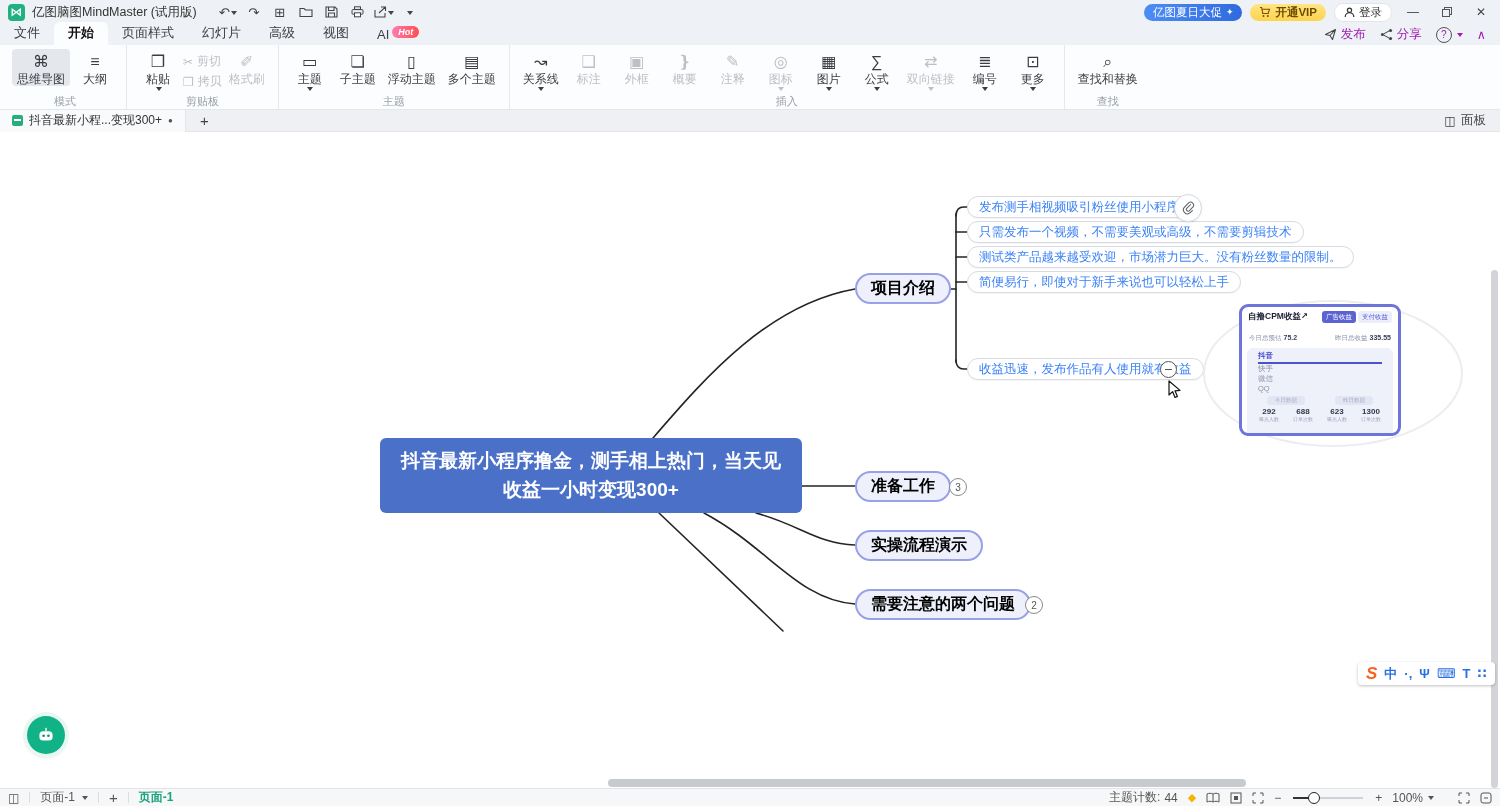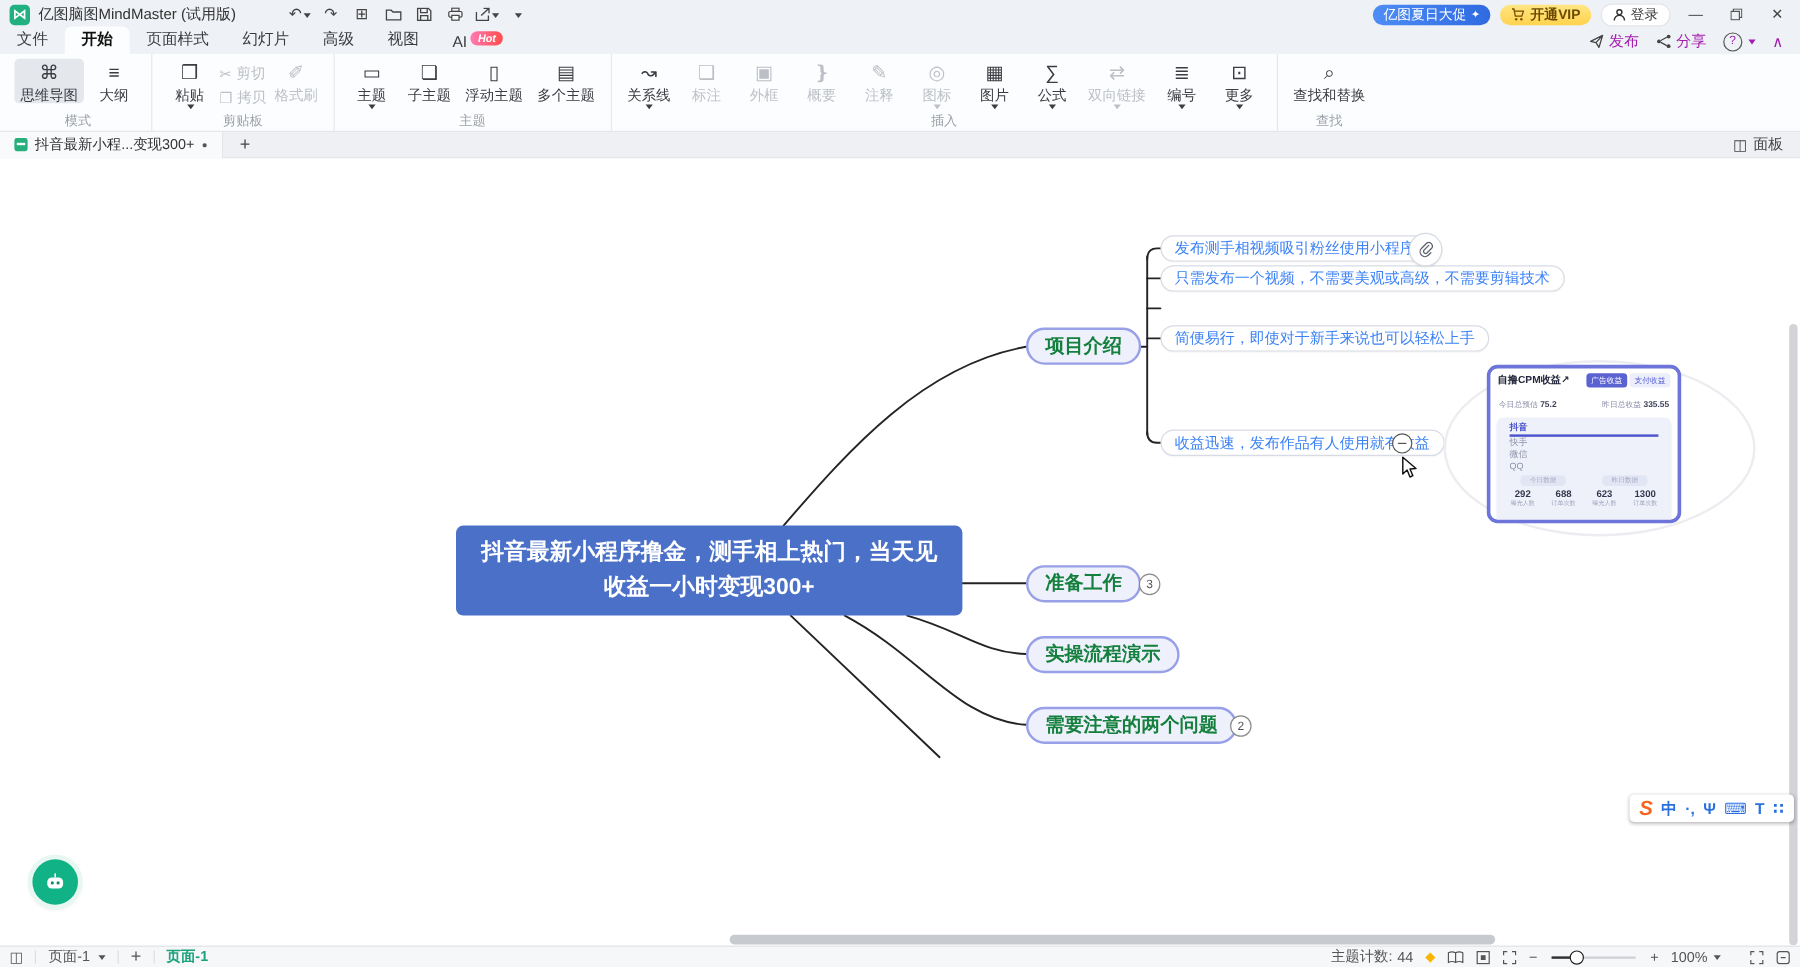--- a/index.html
+++ b/index.html
@@ -3,21 +3,21 @@
 <meta charset="utf-8">
 <style>
   html,body{margin:0;padding:0;background:#dfe2e6;}
   .app{position:relative;width:1500px;height:806px;background:#fff;overflow:hidden;
        font-family:"Liberation Sans","DejaVu Sans",sans-serif;color:#333;}
   
   .titlebar{position:absolute;left:0;top:0;width:1500px;height:24px;background:#eef1f5;
             display:flex;align-items:center;font-size:12px;}
   .appico{width:17px;height:17px;background:#21b080;border-radius:4px;color:#fff;font-size:12px;
           display:flex;align-items:center;justify-content:center;margin:0 7px 0 8px;font-weight:bold;}
-  .apptitle{font-size:12.5px;color:#333;margin-right:42px;white-space:nowrap;}
+  .apptitle{font-size:12.5px;color:#333;margin-right:20px;white-space:nowrap;}
   .qbar{display:flex;align-items:center;gap:4px;}
   .qico{display:flex;align-items:center;justify-content:center;width:22px;height:18px;color:#444;
         font-size:13px;border-radius:3px;}
   .crt{display:inline-block;width:0;height:0;border:3px solid transparent;border-top:4px solid currentColor;margin-left:1px;transform:translateY(2px);}
   .tbright{margin-left:auto;display:flex;align-items:center;gap:8px;padding-right:6px;}
   .pill{display:flex;align-items:center;gap:4px;height:17px;border-radius:9px;padding:0 9px;font-size:11.5px;white-space:nowrap;}
   .pill.promo{background:linear-gradient(90deg,#4e8df6,#2f6ae0);color:#fff;}
   .pill.vip{background:linear-gradient(180deg,#ffe584,#ffd34d);color:#6b4a00;font-weight:bold;}
   .pill.login{background:#fff;color:#333;border:1px solid #e3e5e9;}
   .winbtn{width:26px;height:20px;display:flex;align-items:center;justify-content:center;color:#444;font-size:12px;}
@@ -57,21 +57,21 @@
   .newtab{font-size:15px;color:#444;margin-left:14px;}
   .panelbtn{margin-left:auto;display:flex;align-items:center;gap:5px;padding-right:14px;color:#444;font-size:12.5px;}
   
   .canvas{position:absolute;left:0;top:132px;width:1500px;height:656px;background:#fff;}
   .links{position:absolute;left:0;top:0;}
   .links path{fill:none;stroke:#242424;stroke-width:1.6;stroke-linecap:round;}
   .central{position:absolute;left:380px;top:306px;width:422px;height:75px;background:#4a70c8;border-radius:6px;
            color:#ffffff;font-weight:bold;font-size:19px;line-height:1.5;text-align:center;
            display:flex;align-items:center;justify-content:center;padding:0 18px;box-sizing:border-box;}
   .branch{position:absolute;display:flex;align-items:center;justify-content:center;background:#eef0fc;
-          border:2px solid #98a0e8;border-radius:16px;color:#15803d;font-weight:bold;font-size:16px;
+          border:2px solid #98a0e8;border-radius:16px;color:#000000;font-weight:bold;font-size:16px;
           white-space:nowrap;padding:0 14px;height:31px;box-sizing:border-box;}
   .child{position:absolute;display:flex;align-items:center;background:#fff;border:1px solid #d8dbe4;
          border-radius:11px;color:#3b82f6;font-size:12.5px;white-space:nowrap;padding:0 11px;height:22px;
          box-sizing:border-box;box-shadow:0 1px 1px rgba(0,0,0,0.04);}
   .nbadge{position:absolute;width:16px;height:16px;border:1px solid #8a8a8a;border-radius:50%;background:#fff;
           color:#555;font-size:10px;display:flex;align-items:center;justify-content:center;}
   .collapse{position:absolute;left:1160px;top:229px;width:17px;height:17px;border:1.5px solid #555;border-radius:50%;
             background:#fff;display:flex;align-items:center;justify-content:center;box-sizing:border-box;}
   .collapse::after{content:"";width:7px;height:1.5px;background:#555;}
   .linkdot{position:absolute;left:1174px;top:62px;width:26px;height:26px;border-radius:50%;background:#fff;
@@ -397,20 +397,21 @@
       <path d="M941,354 L948,354"></path>
       <path d="M1020,472 L1025,472"></path>
     </svg>
 
     <div class="central">抖音最新小程序撸金，测手相上热门，当天见收益一小时变现300+</div>
 
     <div class="branch" style="left:855px;top:141px;">项目介绍</div>
 
     <div class="child" style="left:967px;top:64px;">发布测手相视频吸引粉丝使用小程序</div>
     <div class="child" style="left:967px;top:89px;">只需发布一个视频，不需要美观或高级，不需要剪辑技术</div>
+    <div class="child" style="left:967px;top:114px;">测试类产品越来越受欢迎，市场潜力巨大。没有粉丝数量的限制。</div>
     <div class="child" style="left:967px;top:139px;">简便易行，即使对于新手来说也可以轻松上手</div>
     <div class="child" style="left:967px;top:226px;">收益迅速，发布作品有人使用就有收益</div>
 
     <div class="linkdot">
       <svg width="14" height="14" viewBox="0 0 16 16">
         <path d="M11 4 L6.5 8.5 a2 2 0 0 0 2.8 2.8 L13.5 7 A3.4 3.4 0 0 0 8.7 2.2 L4 6.9 a4.6 4.6 0 0 0 6.5 6.5 L13 11" fill="none" stroke="#5a5f6b" stroke-width="1.2" stroke-linecap="round"></path>
       </svg>
     </div>
 
     <div class="collapse"></div>

